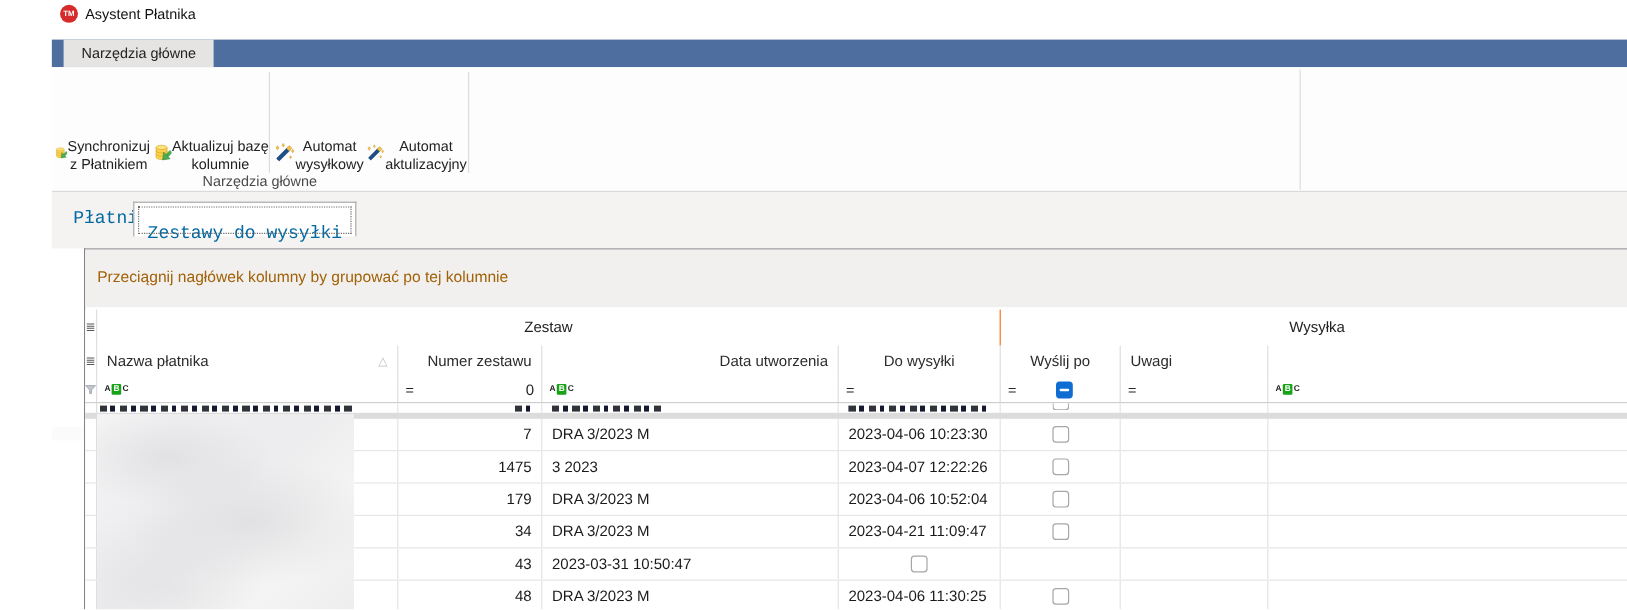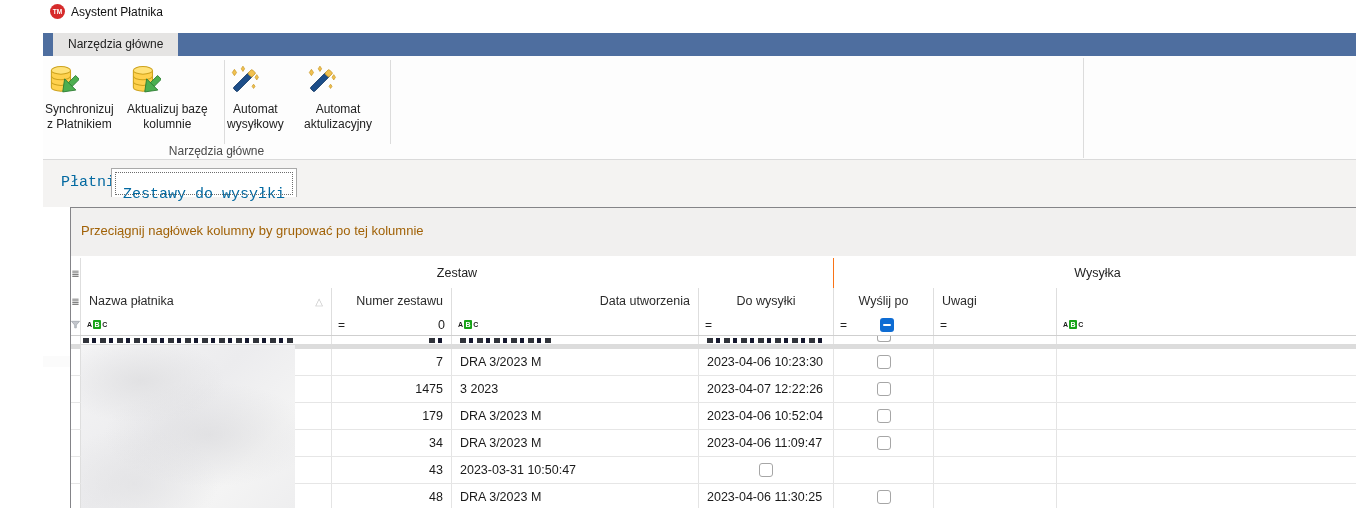--- a/index.html
+++ b/index.html
@@ -11,21 +11,21 @@
   .titlebar { position:absolute; left:0; top:0; width:1356px; height:33px; background:#fff; }
   .app-icon { position:absolute; left:7px; top:4px; width:15px; height:15px; border-radius:50%; background:#d62b2b;
               color:#fff; font-size:6.5px; font-weight:bold; display:flex; align-items:center; justify-content:center; letter-spacing:0; }
   .win-title { position:absolute; left:28px; top:5px; font-size:12px; color:#111; }
 
   
   .ribbon-strip { position:absolute; left:0; top:33px; width:1356px; height:23px; background:#4e6e9f; }
   .ribbon-tab { position:absolute; left:10px; top:0; height:23px; padding:0 15px; background:#e5e4e3; color:#222;
                 line-height:23px; font-size:12px; }
   .ribbon-body { position:absolute; left:0; top:56px; width:1356px; height:104px; background:#fdfdfd; border-bottom:1px solid #dadada; }
-  .ribbon-btn { position:absolute; top:3px; height:86px; display:flex; flex-direction:column; align-items:flex-start; cursor:default; }
+  .ribbon-btn { position:absolute; top:3px; height:86px; display:flex; align-items:flex-end; cursor:default; }
   .ribbon-btn .ricon { width:34px; height:34px; margin-top:5px; }
   .ribbon-btn .rlabel { margin-top:4px; text-align:center; font-size:12px; line-height:15px; color:#222; white-space:nowrap; }
   .rb1 { left:2px;   width:80px; }
   .rb2 { left:84px;  width:97px; }
   .rb3 { left:184px; width:76px; }
   .rb4 { left:261px; width:85px; }
   .ribbon-sep { position:absolute; top:4px; width:1px; height:84px; background:#dcdcdc; }
   .sep1 { left:181px; } .sep2 { left:347px; } .sep3 { left:1040px; height:100px; top:2px; }
   .ribbon-group-label { position:absolute; left:0; top:88px; width:347px; text-align:center; font-size:12px; color:#4a4a4a; }
 
@@ -322,21 +322,21 @@
             <span class="cb"></span>
           </div>
     <div class="cell"></div>
     <div class="cell"></div>
   </div>
         <div class="grow data-row">
     <div class="indicator-cell"></div>
     <div class="cell"></div>
     <div class="cell c-right">34</div>
     <div class="cell">DRA 3/2023 M</div>
-    <div class="cell">2023-04-06 11:09:47</div>
+    <div class="cell">2023-04-21 11:09:47</div>
     <div class="cell c-center">
             <span class="cb"></span>
           </div>
     <div class="cell"></div>
     <div class="cell"></div>
   </div>
         <div class="grow data-row">
     <div class="indicator-cell"></div>
     <div class="cell"></div>
     <div class="cell c-right">43</div>

